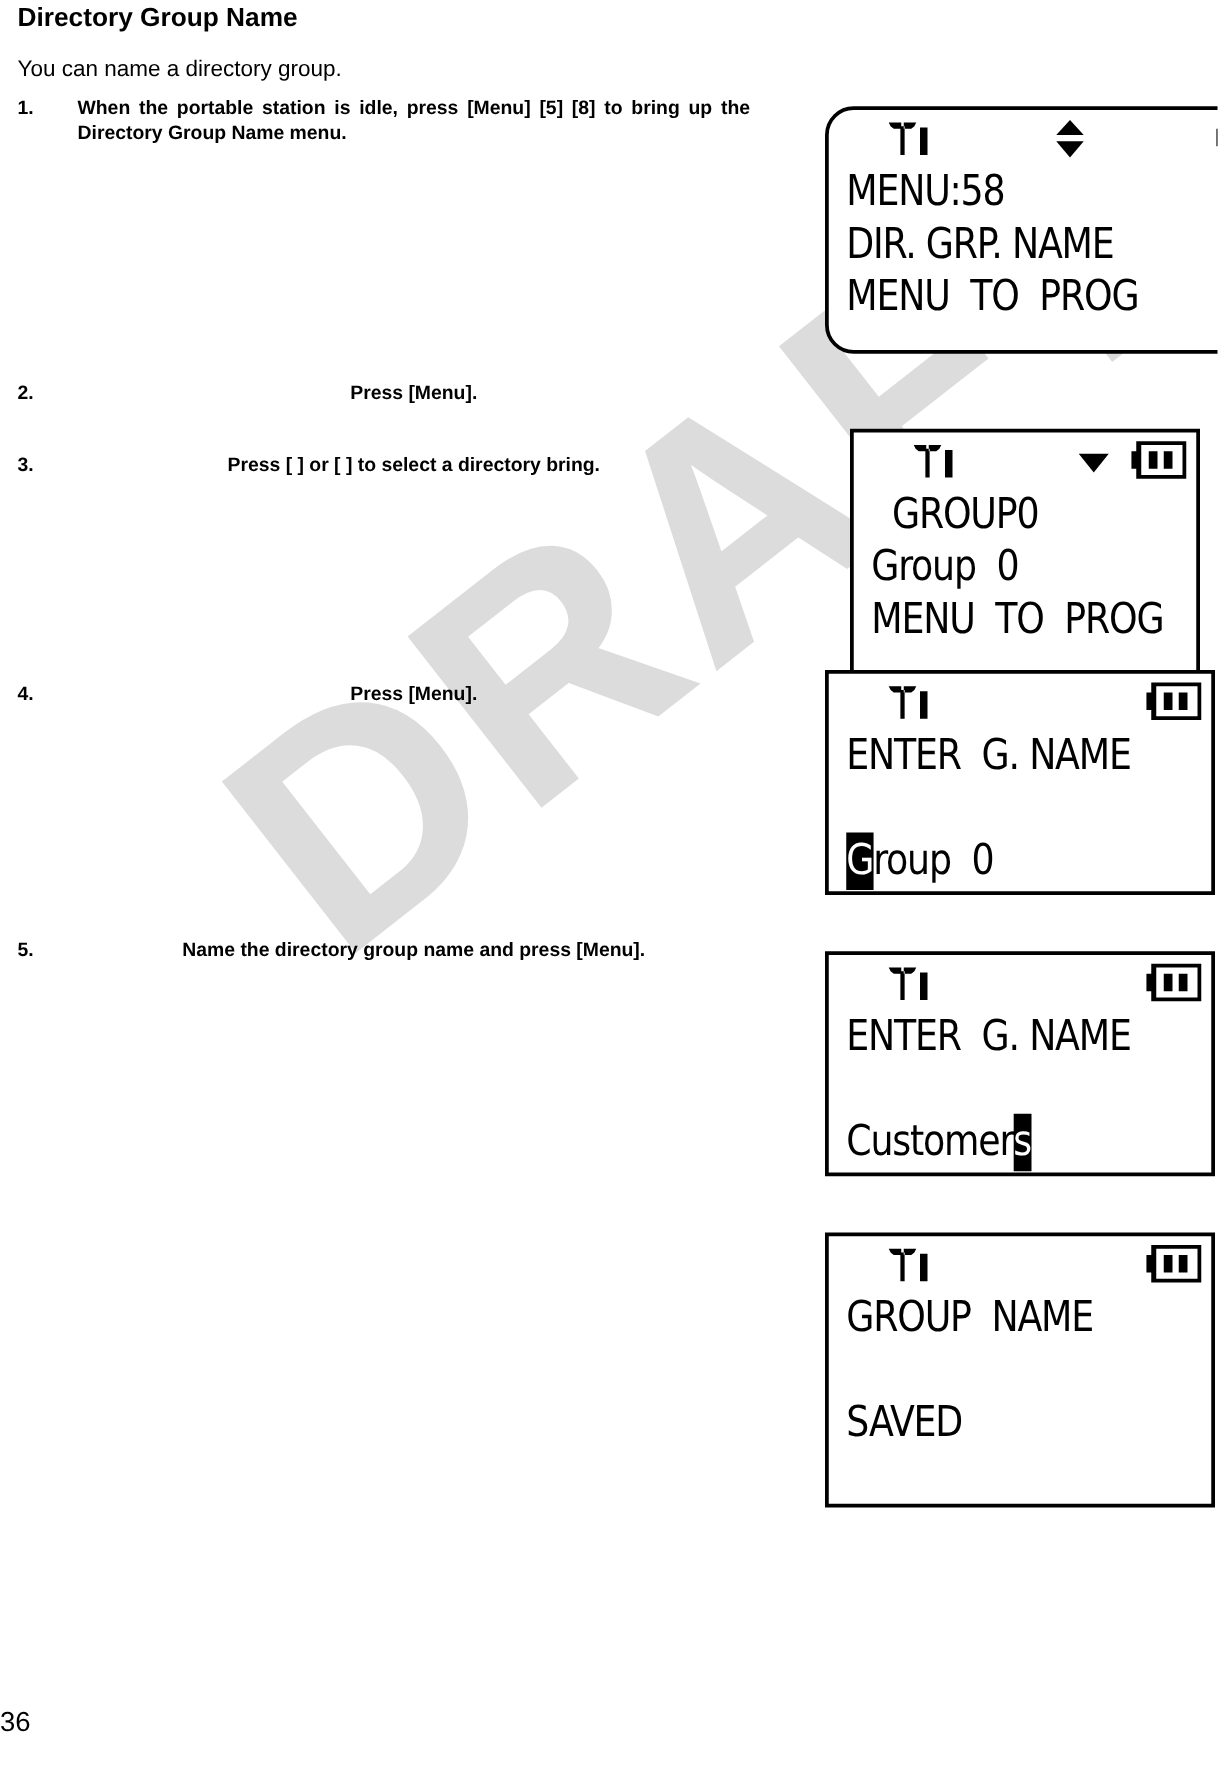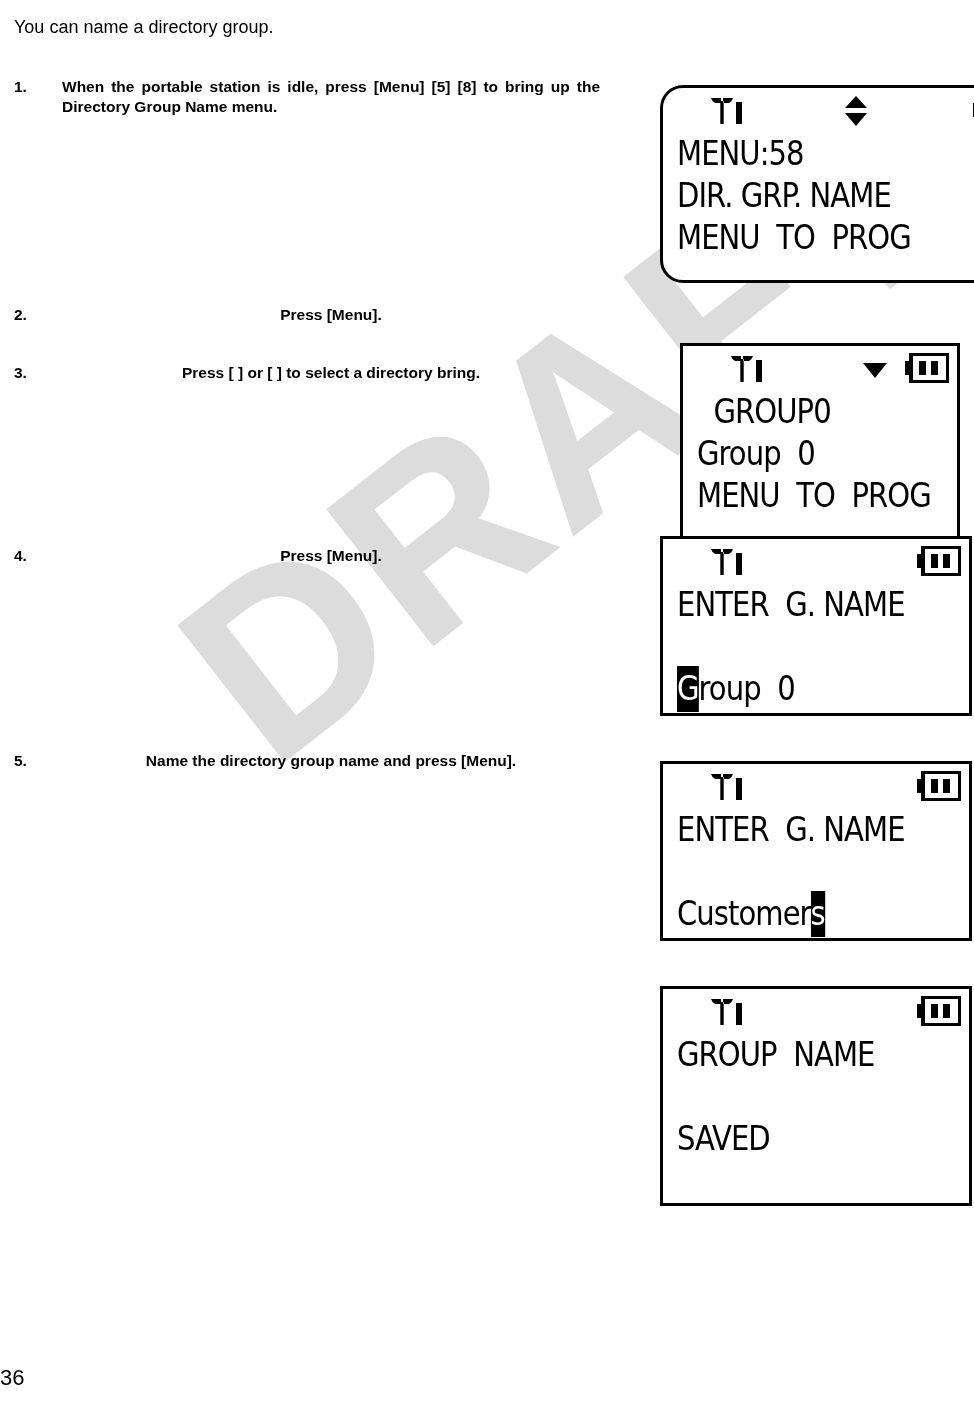--- a/index.html
+++ b/index.html
@@ -173,20 +173,21 @@
 </head>
 <body>
 
 <div id="draft-watermark">
   <div class="draft-text">DRAFT</div>
 </div>
 
 <div id="page">
 
   <div id="text-column">
+    <h1 id="page-title">Directory Group Name</h1>
     <p id="intro-paragraph">You can name a directory group.</p>
   </div>
 
   <div class="step" style="left:14px; top:77px;">
     <span class="num">1.</span>
     <span class="body">When the portable station is idle, press [Menu] [5] [8] to bring up the Directory Group Name menu.</span>
   </div>
 
   <div class="step" style="left:14px; top:305px;">
     <span class="num">2.</span>

